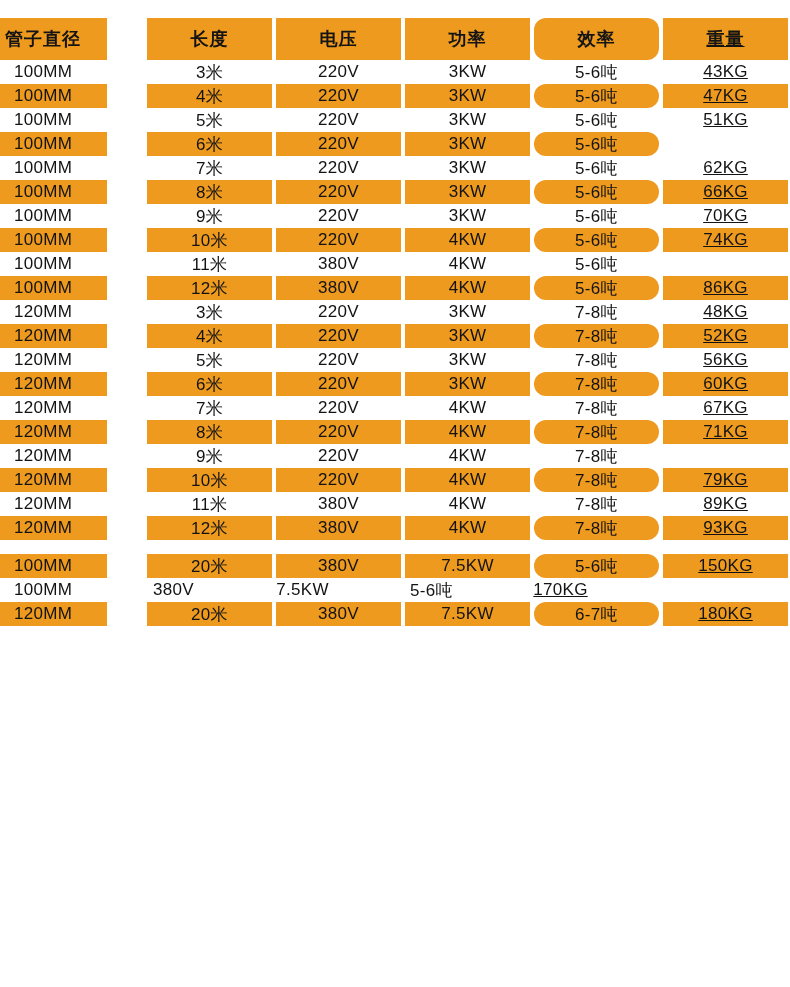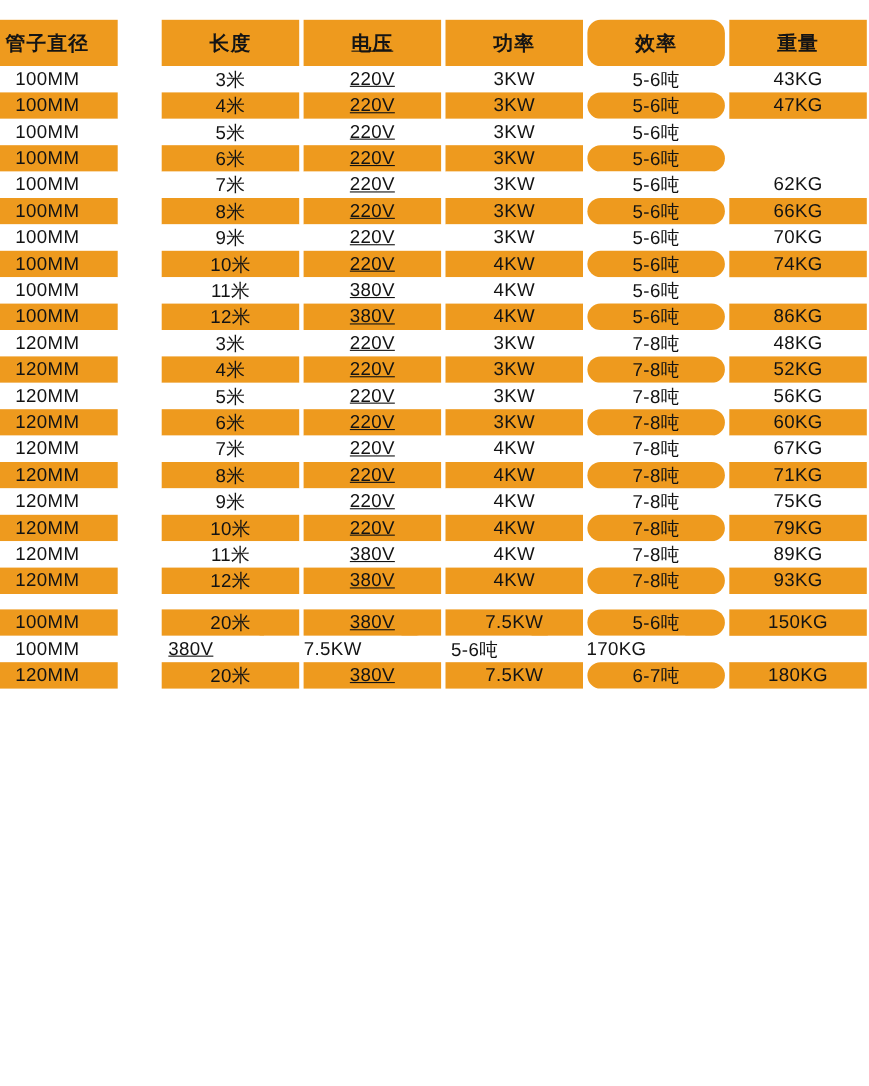--- a/index.html
+++ b/index.html
@@ -42,24 +42,24 @@
     margin-right: 4px;
     font-size: 17px;
     letter-spacing: 0.3px;
     color: #131313;
     white-space: nowrap;
   }
 
   
   .cell.c0 { flex: 0 0 128px; }
   .cell.c1 { flex: 0 0 125px; margin-left: 36px; }
-  .cell.c2 { flex: 0 0 125px; text-decoration: underline; }
+  .cell.c2 { flex: 0 0 125px; }
   .cell.c3 { flex: 0 0 125px; }
   .cell.c4 { flex: 0 0 125px; border-radius: 12px; }
-  .cell.c5 { flex: 0 0 125px; margin-right: 0; }
+  .cell.c5 { flex: 0 0 125px; margin-right: 0; text-decoration: underline; }
 
   
   .row.header {
     height: 42px;
     margin-bottom: 0;
   }
   .row.header .cell {
     background: #ee9a1e;
     font-weight: bold;
     font-size: 18px;
@@ -110,20 +110,21 @@
         <div class="cell c3">3KW</div>
         <div class="cell c4">5-6吨</div>
         <div class="cell c5">47KG</div>
       </div>
       <div class="row plain">
         <div class="cell c0">100MM</div>
         <div class="cell c1">5米</div>
         <div class="cell c2">220V</div>
         <div class="cell c3">3KW</div>
         <div class="cell c4">5-6吨</div>
+        <div class="cell c5">51KG</div>
       </div>
       <div class="row band">
         <div class="cell c0">100MM</div>
         <div class="cell c1">6米</div>
         <div class="cell c2">220V</div>
         <div class="cell c3">3KW</div>
         <div class="cell c4">5-6吨</div>
       </div>
       <div class="row plain">
         <div class="cell c0">100MM</div>
@@ -219,21 +220,20 @@
         <div class="cell c3">4KW</div>
         <div class="cell c4">7-8吨</div>
         <div class="cell c5">71KG</div>
       </div>
       <div class="row plain">
         <div class="cell c0">120MM</div>
         <div class="cell c1">9米</div>
         <div class="cell c2">220V</div>
         <div class="cell c3">4KW</div>
         <div class="cell c4">7-8吨</div>
-        <div class="cell c5">75KG</div>
       </div>
       <div class="row band">
         <div class="cell c0">120MM</div>
         <div class="cell c1">10米</div>
         <div class="cell c2">220V</div>
         <div class="cell c3">4KW</div>
         <div class="cell c4">7-8吨</div>
         <div class="cell c5">79KG</div>
       </div>
       <div class="row plain">

